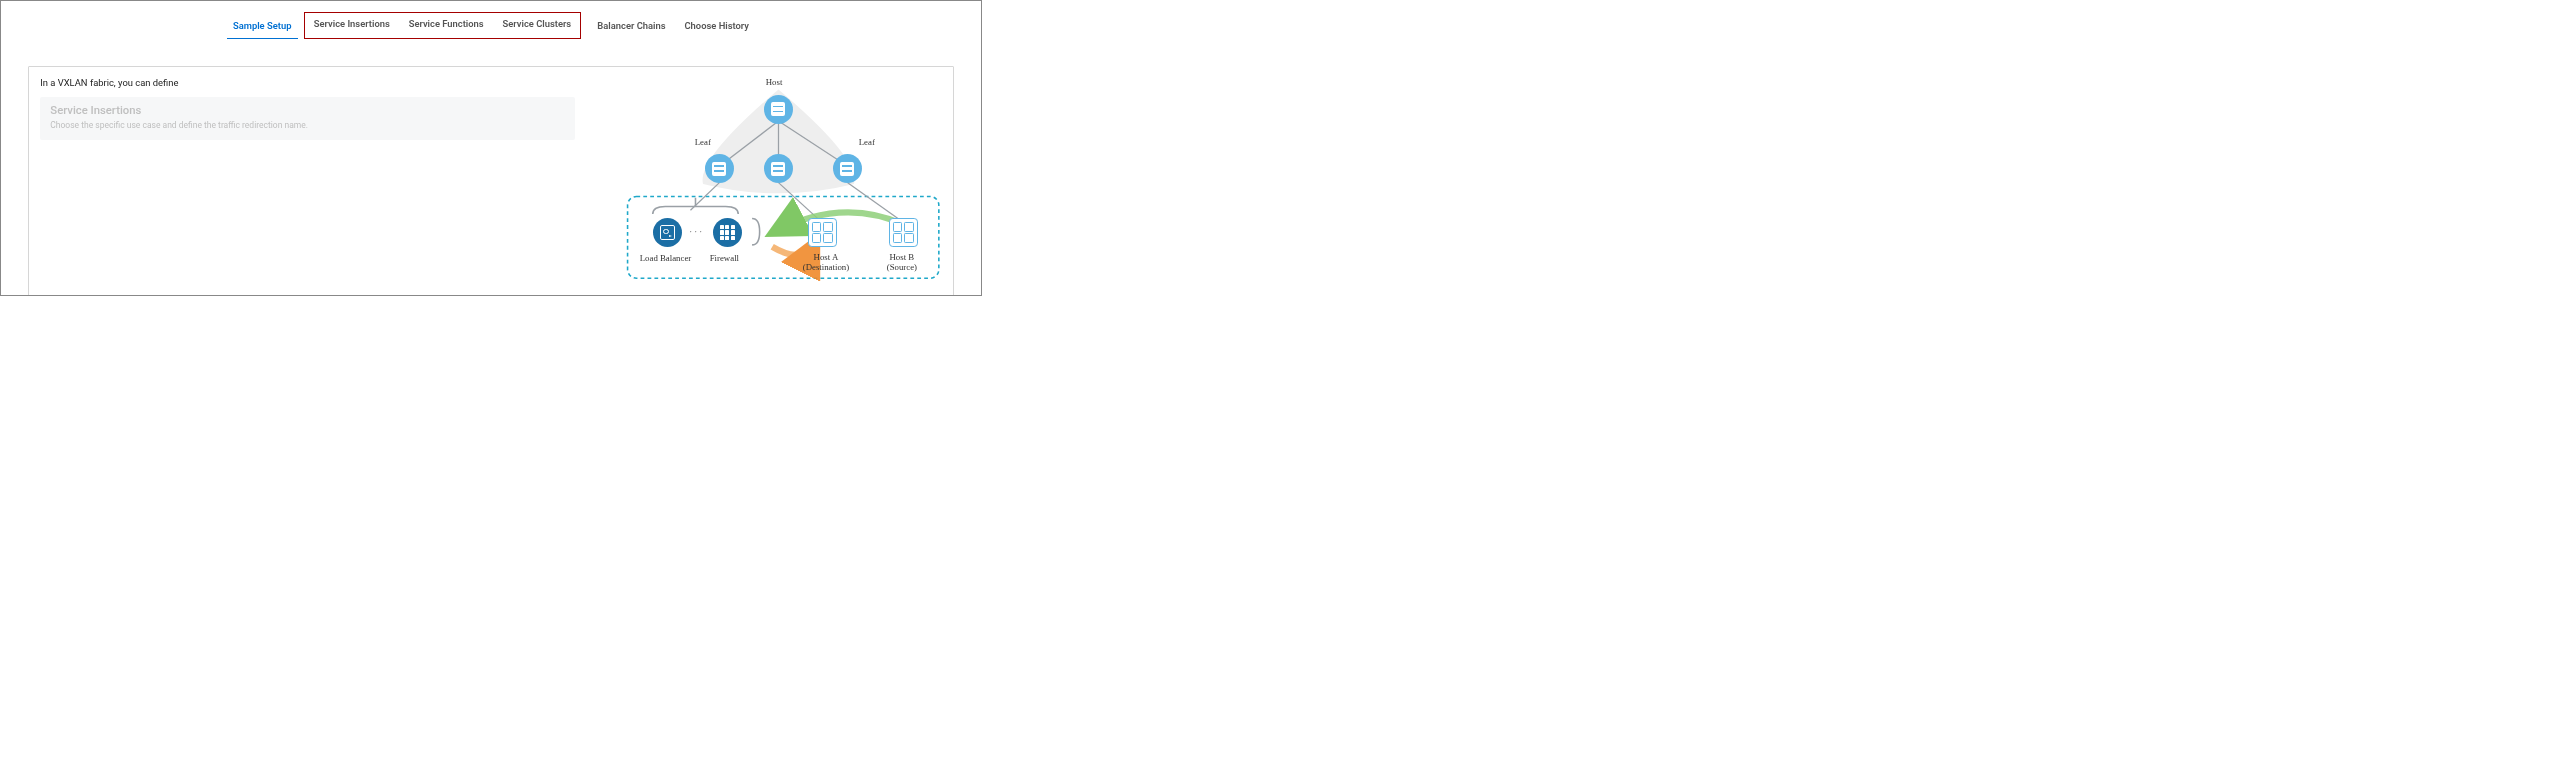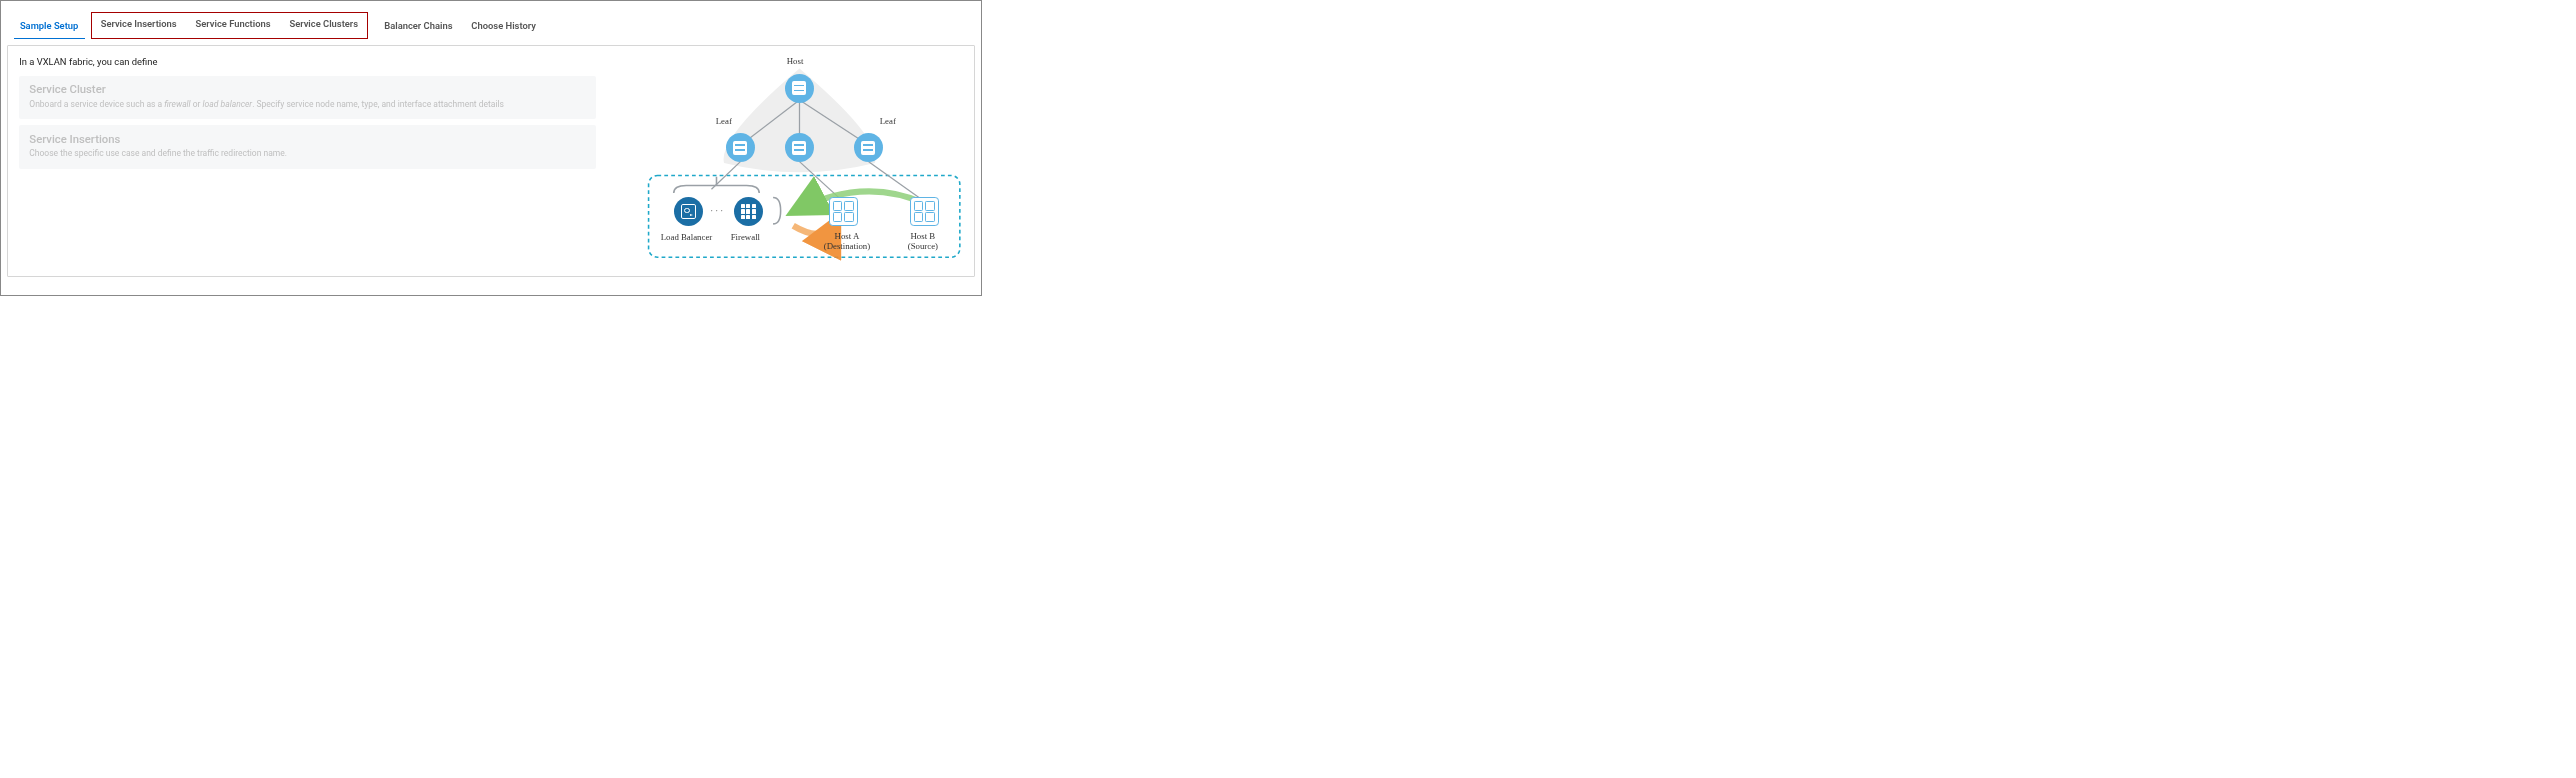--- a/index.html
+++ b/index.html
@@ -14,20 +14,21 @@
     height: 296px;
     position: relative;
     overflow: hidden;
   }
   .tabs {
     display: flex;
     align-items: flex-end;
     padding: 11.3px 12.6px 0 12.6px;
     gap: 0;
     height: 38px;
+    justify-content: center;
   }
   .tab {
     font-size: 9.4px;
     font-weight: 600;
     color: #555;
     padding: 5px 6.3px 7.5px 6.3px;
     cursor: pointer;
     border-bottom: 1.9px solid transparent;
     white-space: nowrap;
   }
@@ -39,21 +40,21 @@
     border: 1.9px solid #a40000;
     display: flex;
     align-items: flex-end;
     margin: 0 3.8px;
     padding: 0 2.5px;
   }
   .tab-box .tab { border-bottom: none; padding-bottom: 9.4px; }
   .tab + .tab, .tab-box + .tab, .tab + .tab-box { margin-left: 6.3px; }
 
   .content-panel {
-    margin: 6px;
+    margin: 27px;
     border: 0.6px solid #d6d6d6;
     border-radius: 1px;
     padding: 10px 11.3px;
     display: flex;
     gap: 40px;
     height: 232px;
   }
   .left-col { flex: 1 1 auto; max-width: 590px; }
   .intro {
     font-size: 9.4px;
@@ -178,26 +179,20 @@
       <div class="tab">Service Clusters</div>
     </div>
     <div class="tab">Balancer Chains</div>
     <div class="tab">Choose History</div>
   </div>
 
   <div class="content-panel">
     <div class="left-col">
       <div class="intro">In a VXLAN fabric, you can define</div>
 
-      <div class="card">
-        <div class="card-title">Service Cluster</div>
-        <div class="card-desc">
-          <span>Onboard a service device such as a </span><em>firewall</em><span> or </span><em>load balancer</em><span>. Specify service node name, type, and interface attachment details</span>
-        </div>
-      </div>
 
 
       <div class="card">
         <div class="card-title">Service Insertions</div>
         <div class="card-desc">Choose the specific use case and define the traffic redirection name.</div>
       </div>
     </div>
 
     <div class="diagram">
       <svg viewBox="0 0 520 330">

